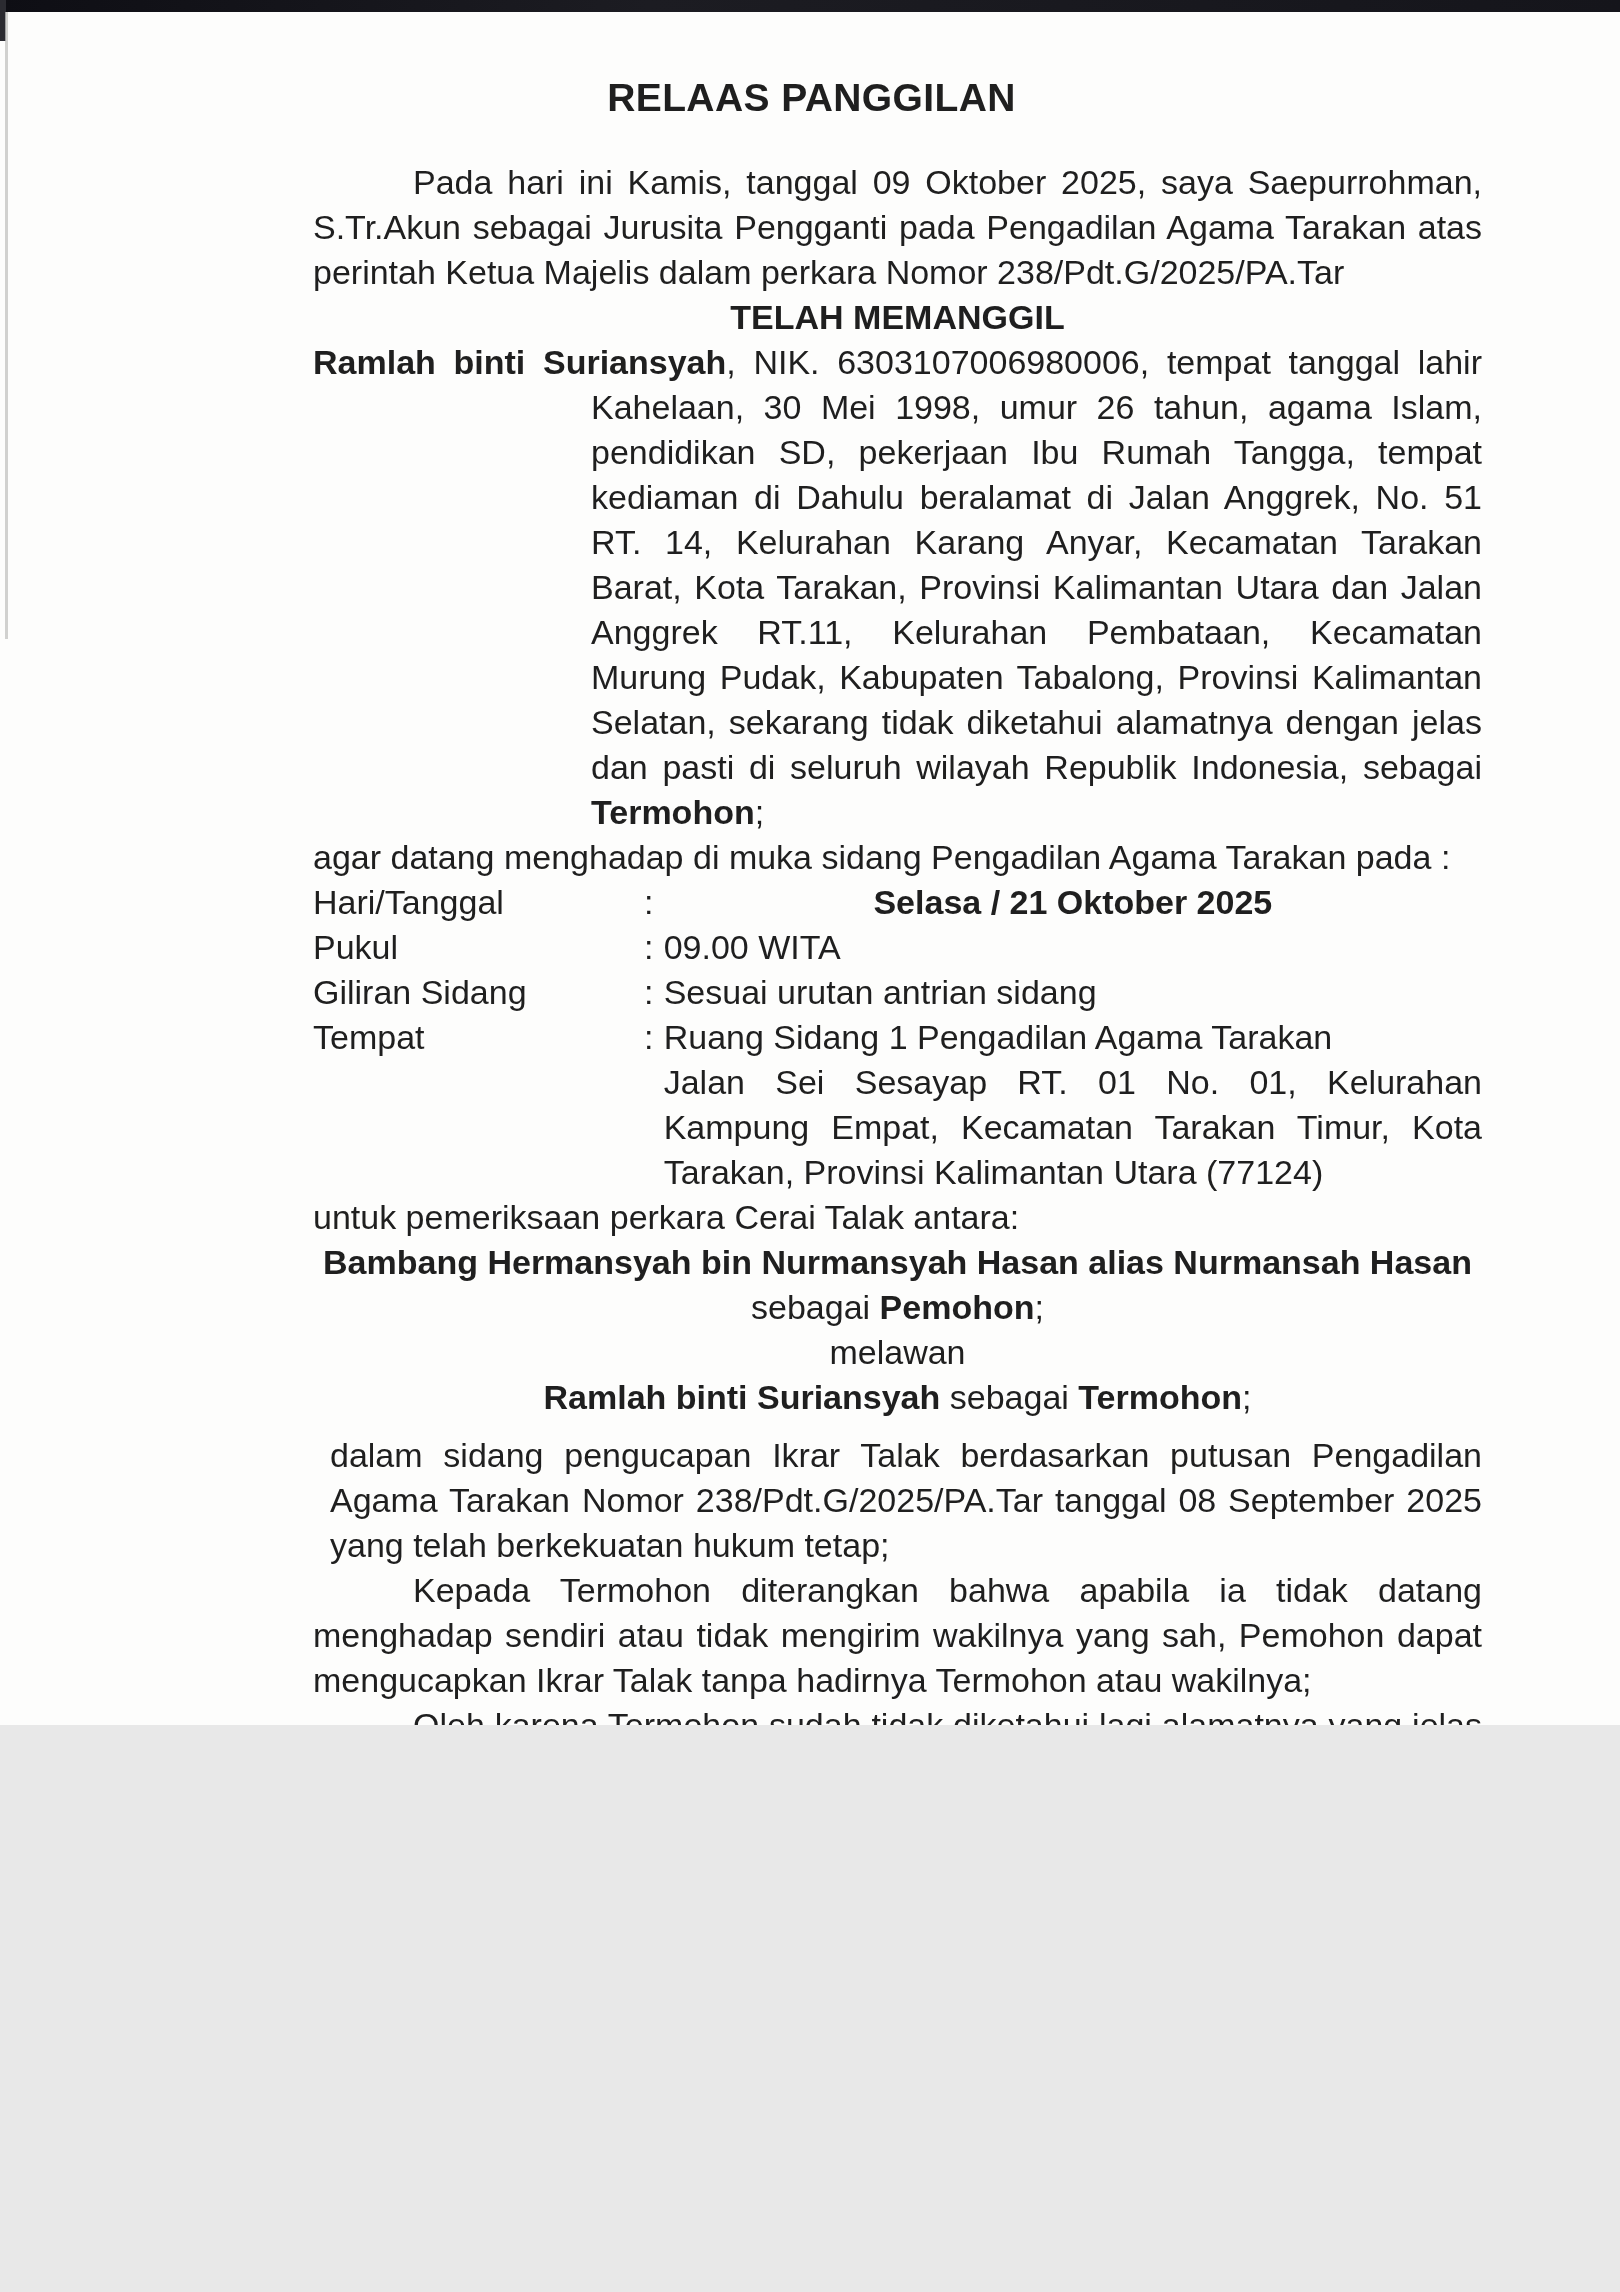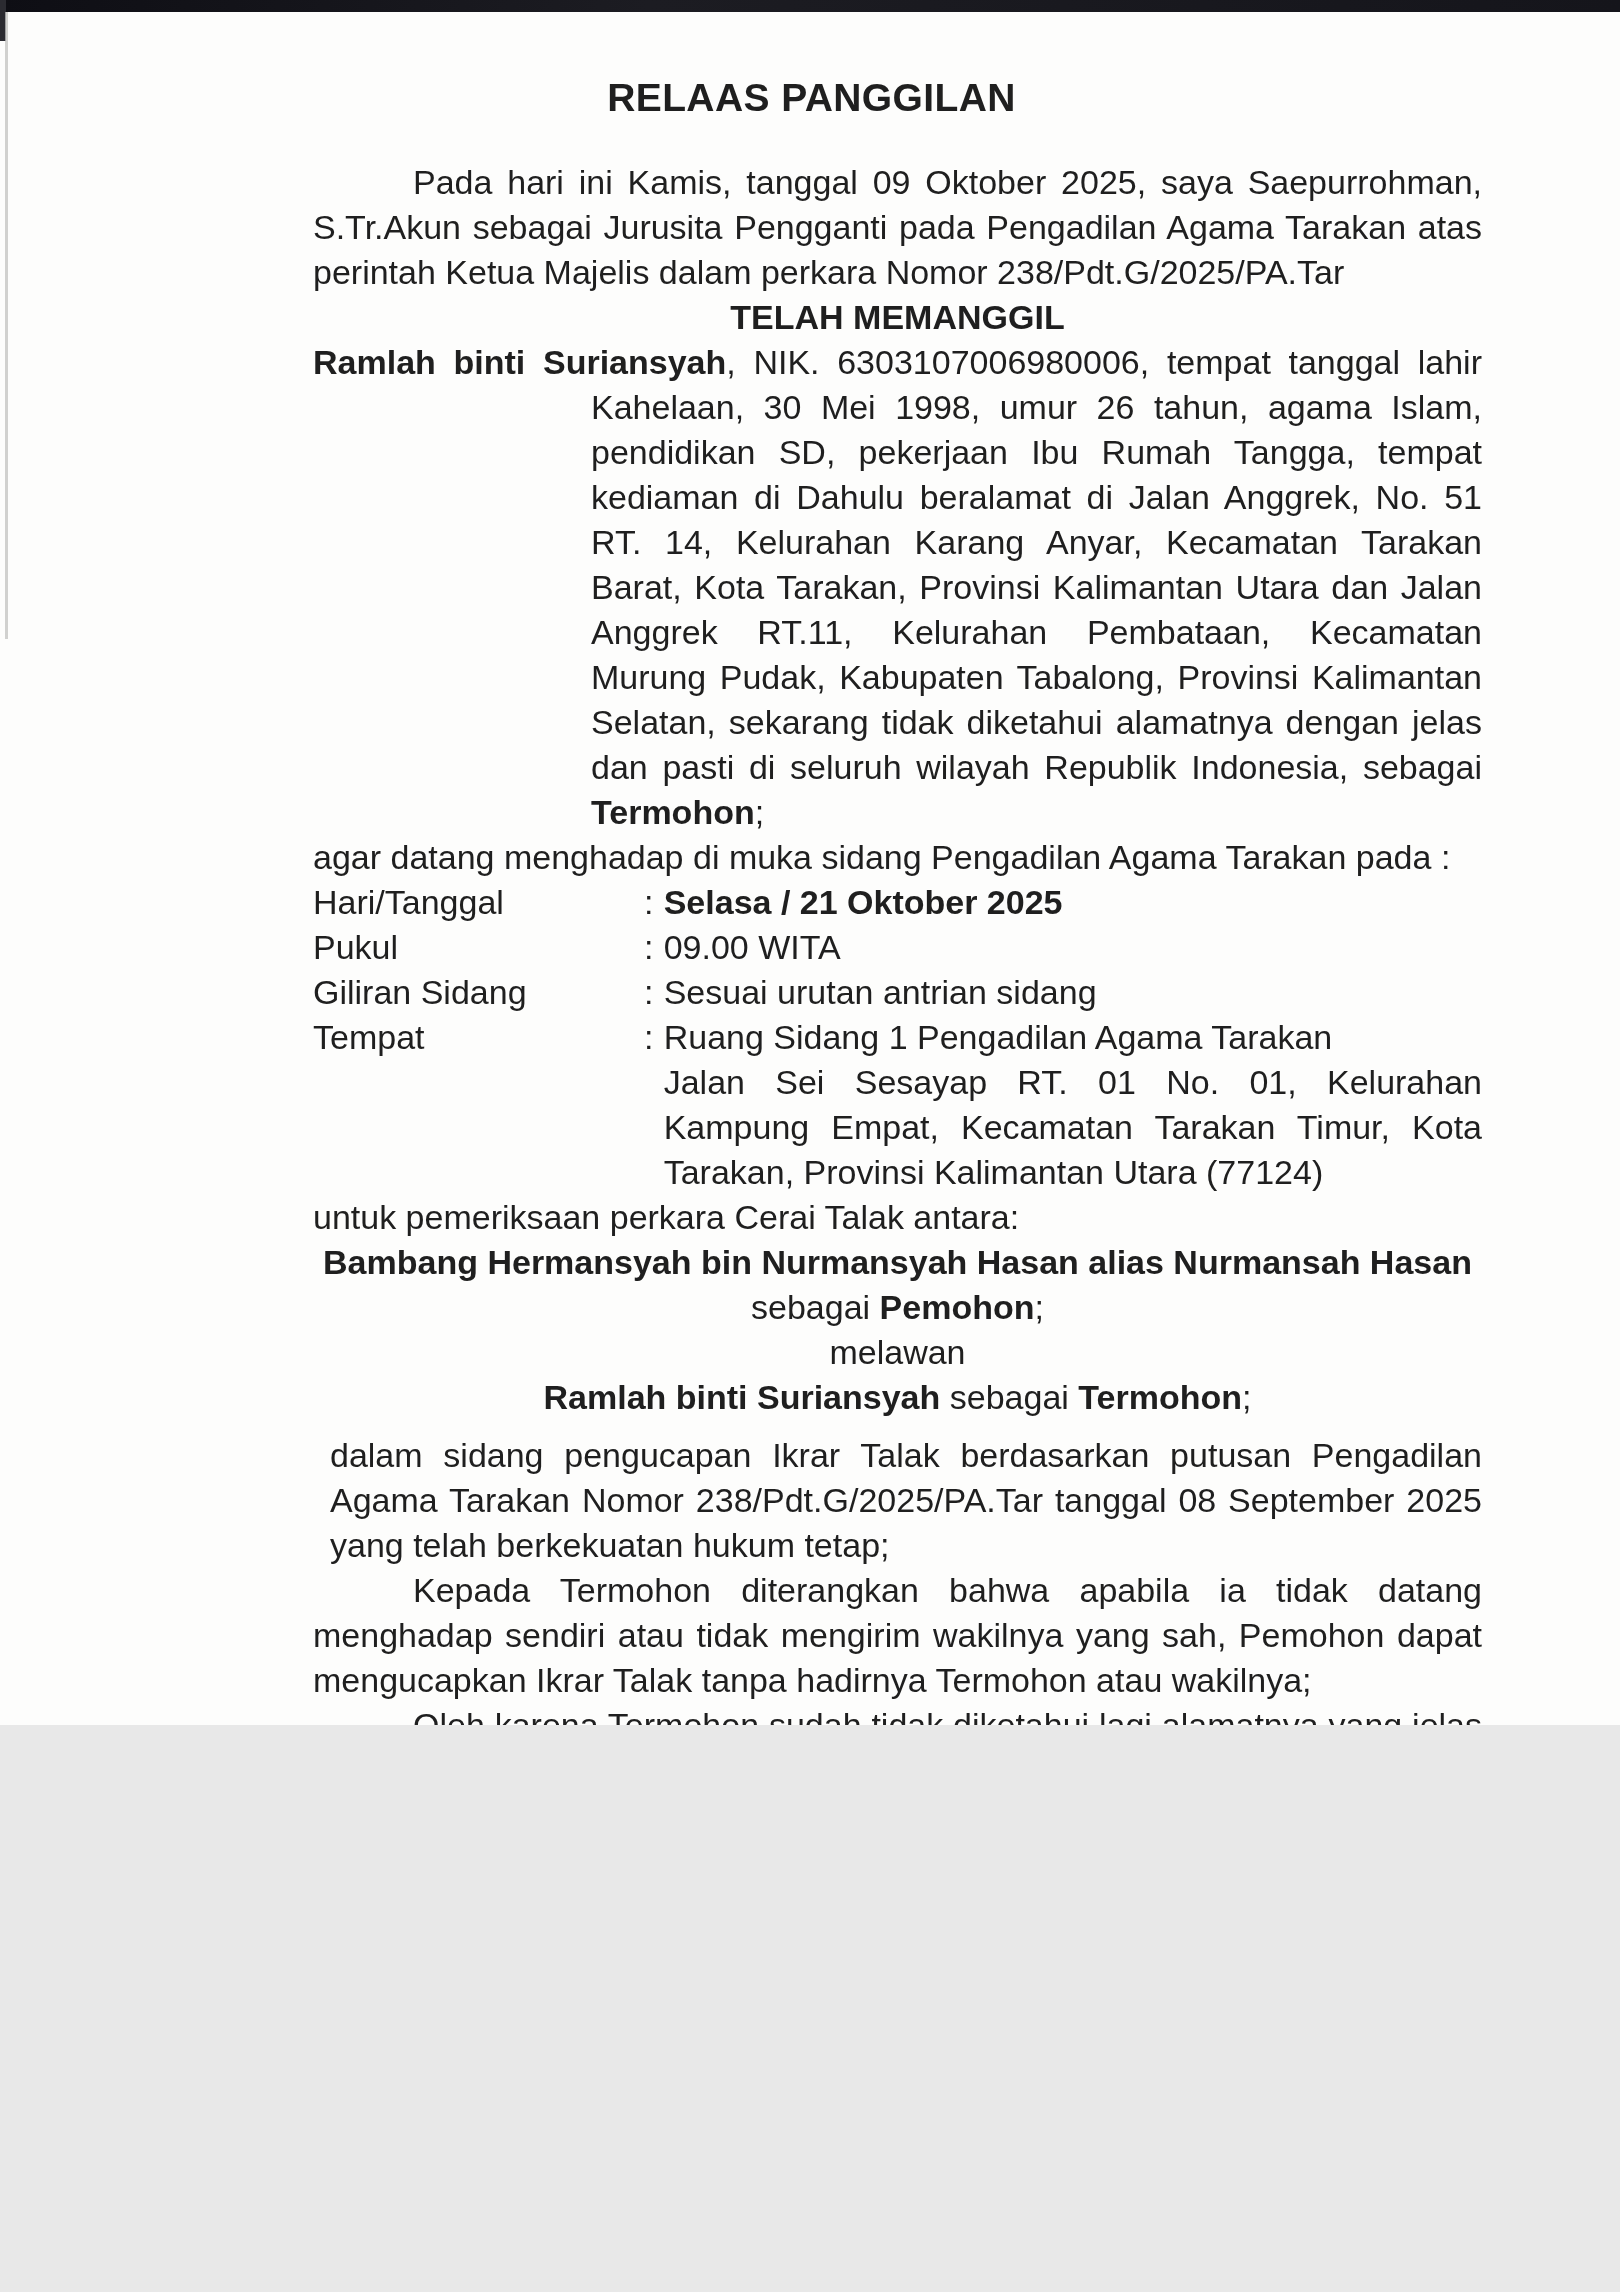--- a/index.html
+++ b/index.html
@@ -35,21 +35,21 @@
   .header { width: 1169px; margin-left: -86px; text-align: center; }
   .doc-title {
     font-weight: bold; font-size: 39px; line-height: 52px;
     letter-spacing: 0.4px; margin: 0;
   }
   .case-number { font-size: 35px; line-height: 47px; word-spacing: 9px; }
   .gap-block { height: 36px; }
   p { margin: 0; text-align: justify; }
   .indent { text-indent: 100px; }
   .center { text-align: center; }
-  .b { font-weight: bold; }
+  .b { font-weight: bold; text-align: center; }
   .heading-center { text-align: center; font-weight: bold; }
   .hanging {
     padding-left: 278px;
     text-indent: -278px;
     text-align: justify;
   }
   .sched-row { display: flex; }
   .sched-label { flex: 0 0 331px; }
   .sched-sep { flex: 0 0 19.7px; }
   .sched-val { flex: 1; }

